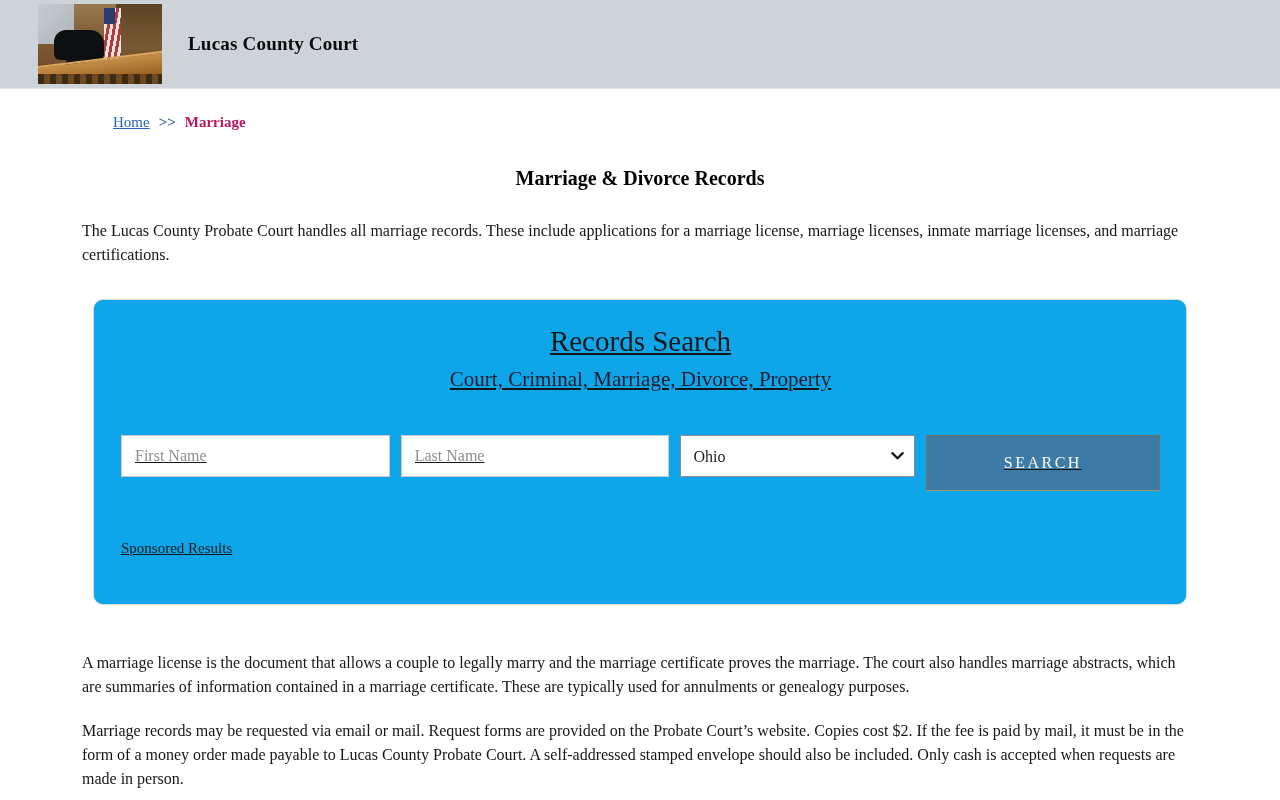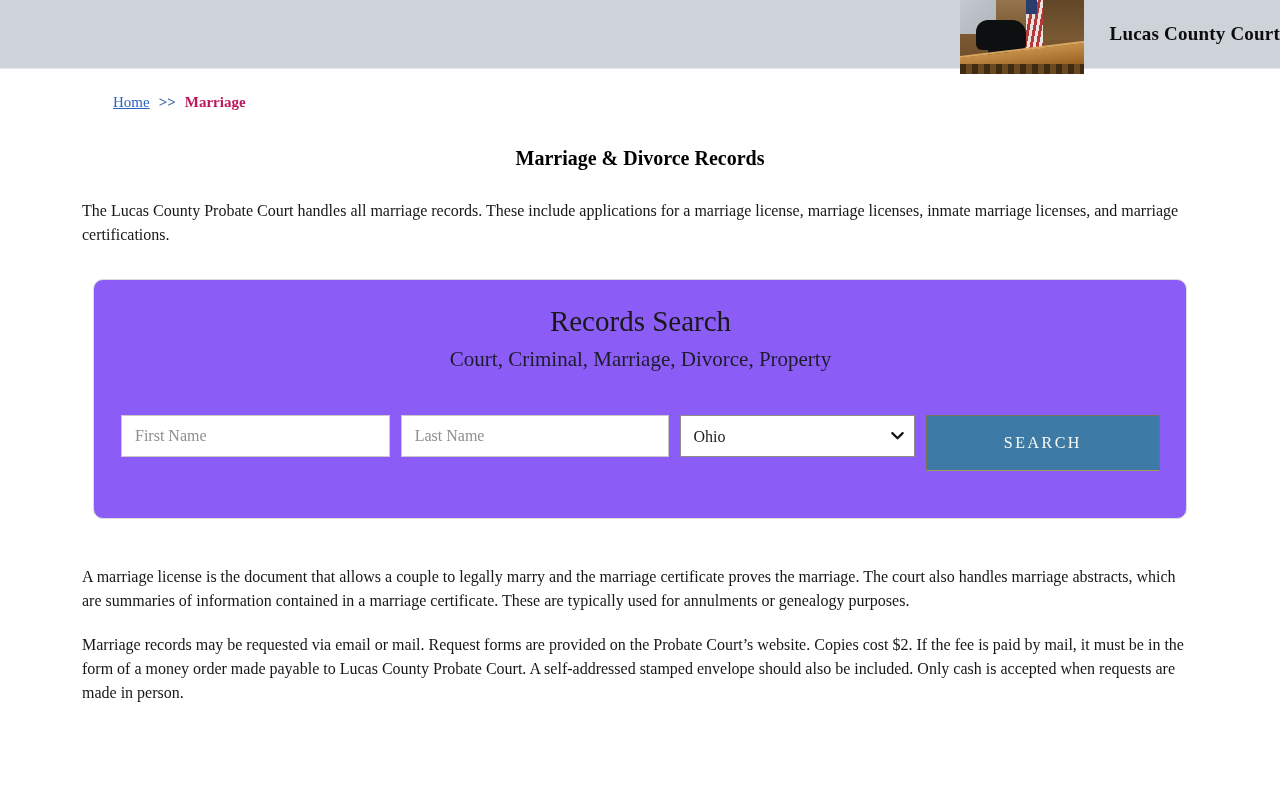--- a/index.html
+++ b/index.html
@@ -6,26 +6,25 @@
   html, body { width: 1280px; height: 800px; }
   body {
     font-family: "Liberation Serif", serif;
     background: #ffffff;
     color: #161616;
     overflow: hidden;
   }
 
   
   .header {
-    height: 69px;
+    height: 89px;
     background: #cdd3d9;
     display: flex;
     align-items: center;
     border-bottom: 1px solid #e3e6e8;
-    justify-content: flex-end;
   }
   .logo {
     width: 124px; height: 80px;
     margin-left: 38px;
     position: relative;
     overflow: hidden;
     background: linear-gradient(180deg, #9a7a50 0%, #7c5a34 45%, #6b4826 100%);
     flex: 0 0 auto;
   }
   .logo-wall { position:absolute; left:0; top:0; width:36px; height:40px;
@@ -81,24 +80,25 @@
   }
   .content { margin: 0 82px; }
   .content p { font-size: 16px; line-height: 24px; color: #161616; }
   .intro { margin-top: 29px; }
   .para2 { margin-top: 46px; }
   .para3 { margin-top: 20px; font-family: Liberation Serif, serif; }
 
   
   .panel {
     margin: 32px 93px 0 93px;
-    background: #8b5cf6;
+    background: #0ea5e9;
     border: 1px solid #dcdcdc;
     border-radius: 10px;
     padding: 25px 26px 47px 27px;
+    text-decoration: underline;
   }
   .panel-title {
     text-align: center;
     font-size: 29px;
     font-weight: 400;
     color: #181818;
   }
   .panel-subtitle {
     text-align: center;
     font-size: 21px;
@@ -183,18 +183,19 @@
         <option selected="">Ohio</option>
       </select>
       <span class="chevron">
         <svg width="15" height="15" viewBox="0 0 16 16" fill="none">
           <path d="M2.5 5.5 L8 11 L13.5 5.5" stroke="#141414" stroke-width="2.4" stroke-linecap="round" stroke-linejoin="round"></path>
         </svg>
       </span>
     </div>
     <button class="search-btn">SEARCH</button>
   </div>
+  <div class="sponsored">Sponsored Results</div>
 </div>
 
 <div class="content">
   <p class="para2">A marriage license is the document that allows a couple to legally marry and the marriage certificate proves the marriage. The court also handles marriage abstracts, which are summaries of information contained in a marriage certificate. These are typically used for annulments or genealogy purposes.</p>
   <p class="para3">Marriage records may be requested via email or mail. Request forms are provided on the Probate Court’s website. Copies cost $2. If the fee is paid by mail, it must be in the form of a money order made payable to Lucas County Probate Court. A self-addressed stamped envelope should also be included. Only cash is accepted when requests are made in person.</p>
 </div>
 
 </body></html>

